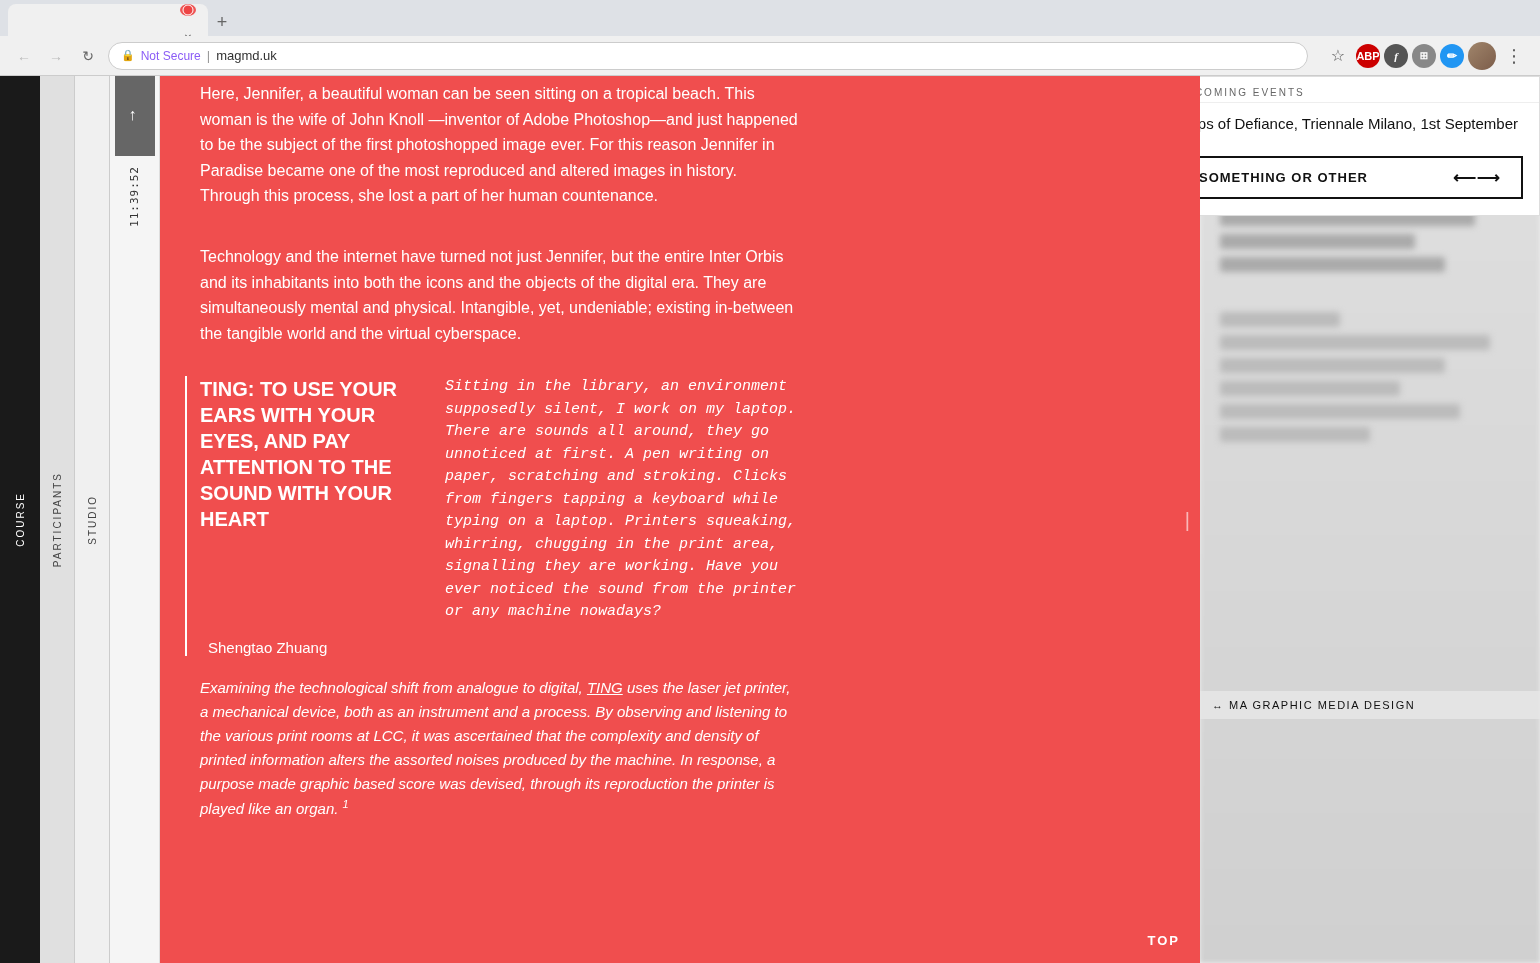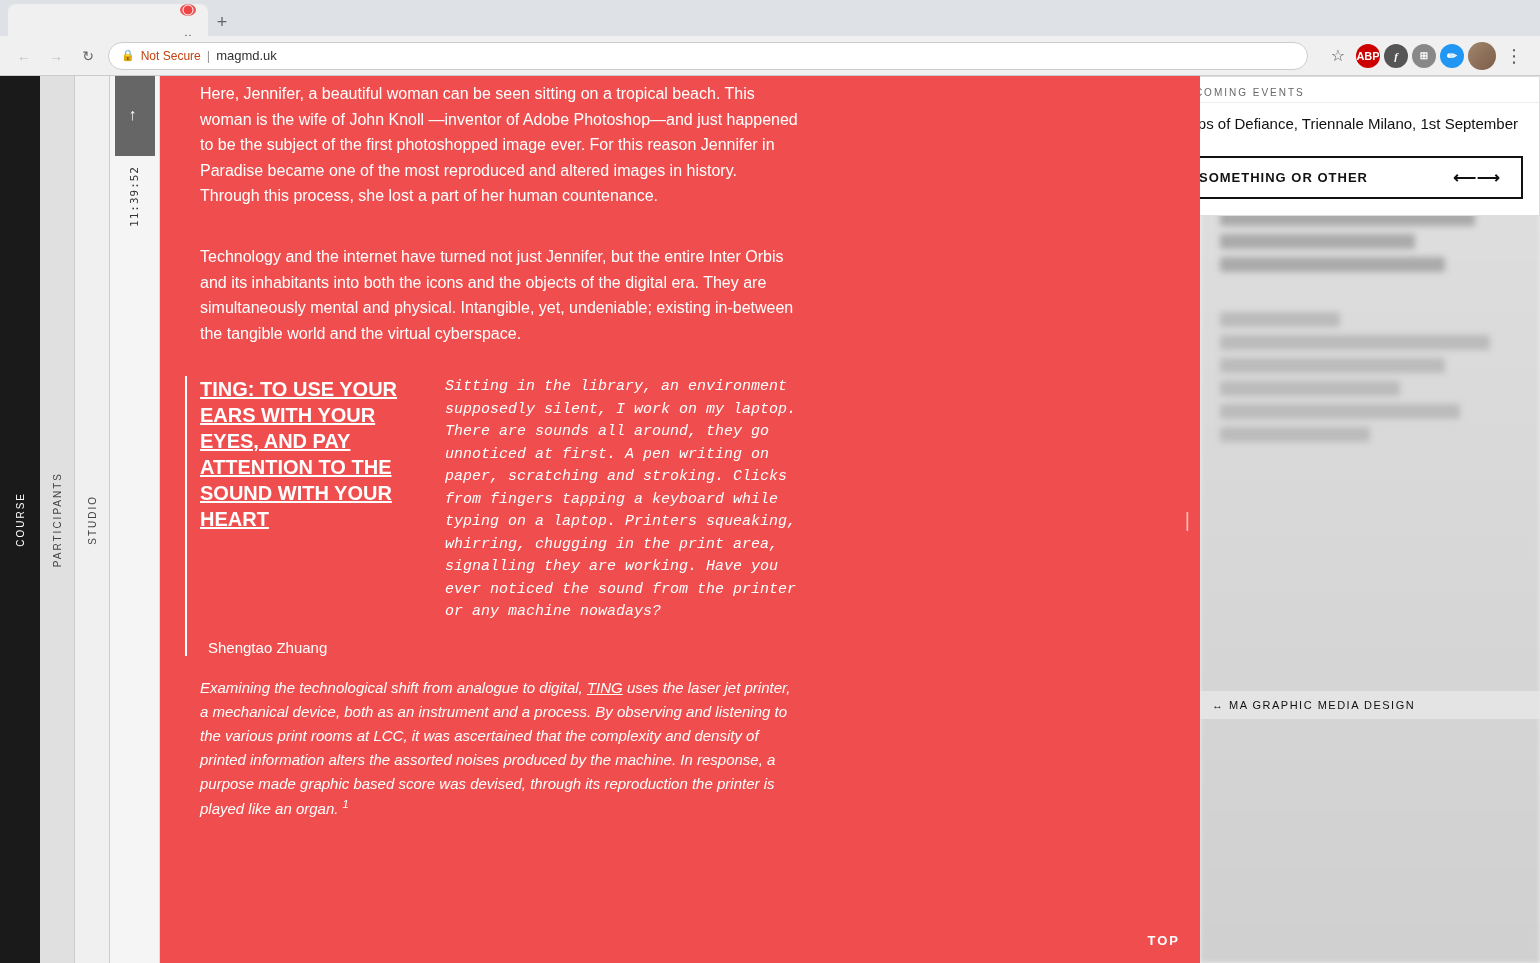--- a/index.html
+++ b/index.html
@@ -121,21 +121,21 @@
       display: flex;
       align-items: center;
       padding: 0 12px;
       gap: 6px;
       font-size: 13px;
       color: #333;
       border: 1px solid #ccc;
     }
 
     .lock-icon { color: #666; font-size: 11px; }
-    .not-secure { color: #c2410c; font-size: 12px; }
+    .not-secure { color: #8b5cf6; font-size: 12px; }
     .separator { color: #999; }
     .url-text { color: #333; font-size: 13px; }
 
     .toolbar-right {
       display: flex;
       align-items: center;
       gap: 4px;
       margin-left: 8px;
     }
 
@@ -243,21 +243,20 @@
       padding-top: 5px;
     }
 
     .ting-heading {
       font-size: 20px;
       font-weight: bold;
       line-height: 1.3;
       flex: 1;
       max-width: 220px;
       text-transform: uppercase;
-      text-decoration: underline;
     }
 
     .ting-quote {
       font-size: 15px;
       font-style: italic;
       line-height: 1.5;
       flex: 1;
     }
 
     .author-name {

